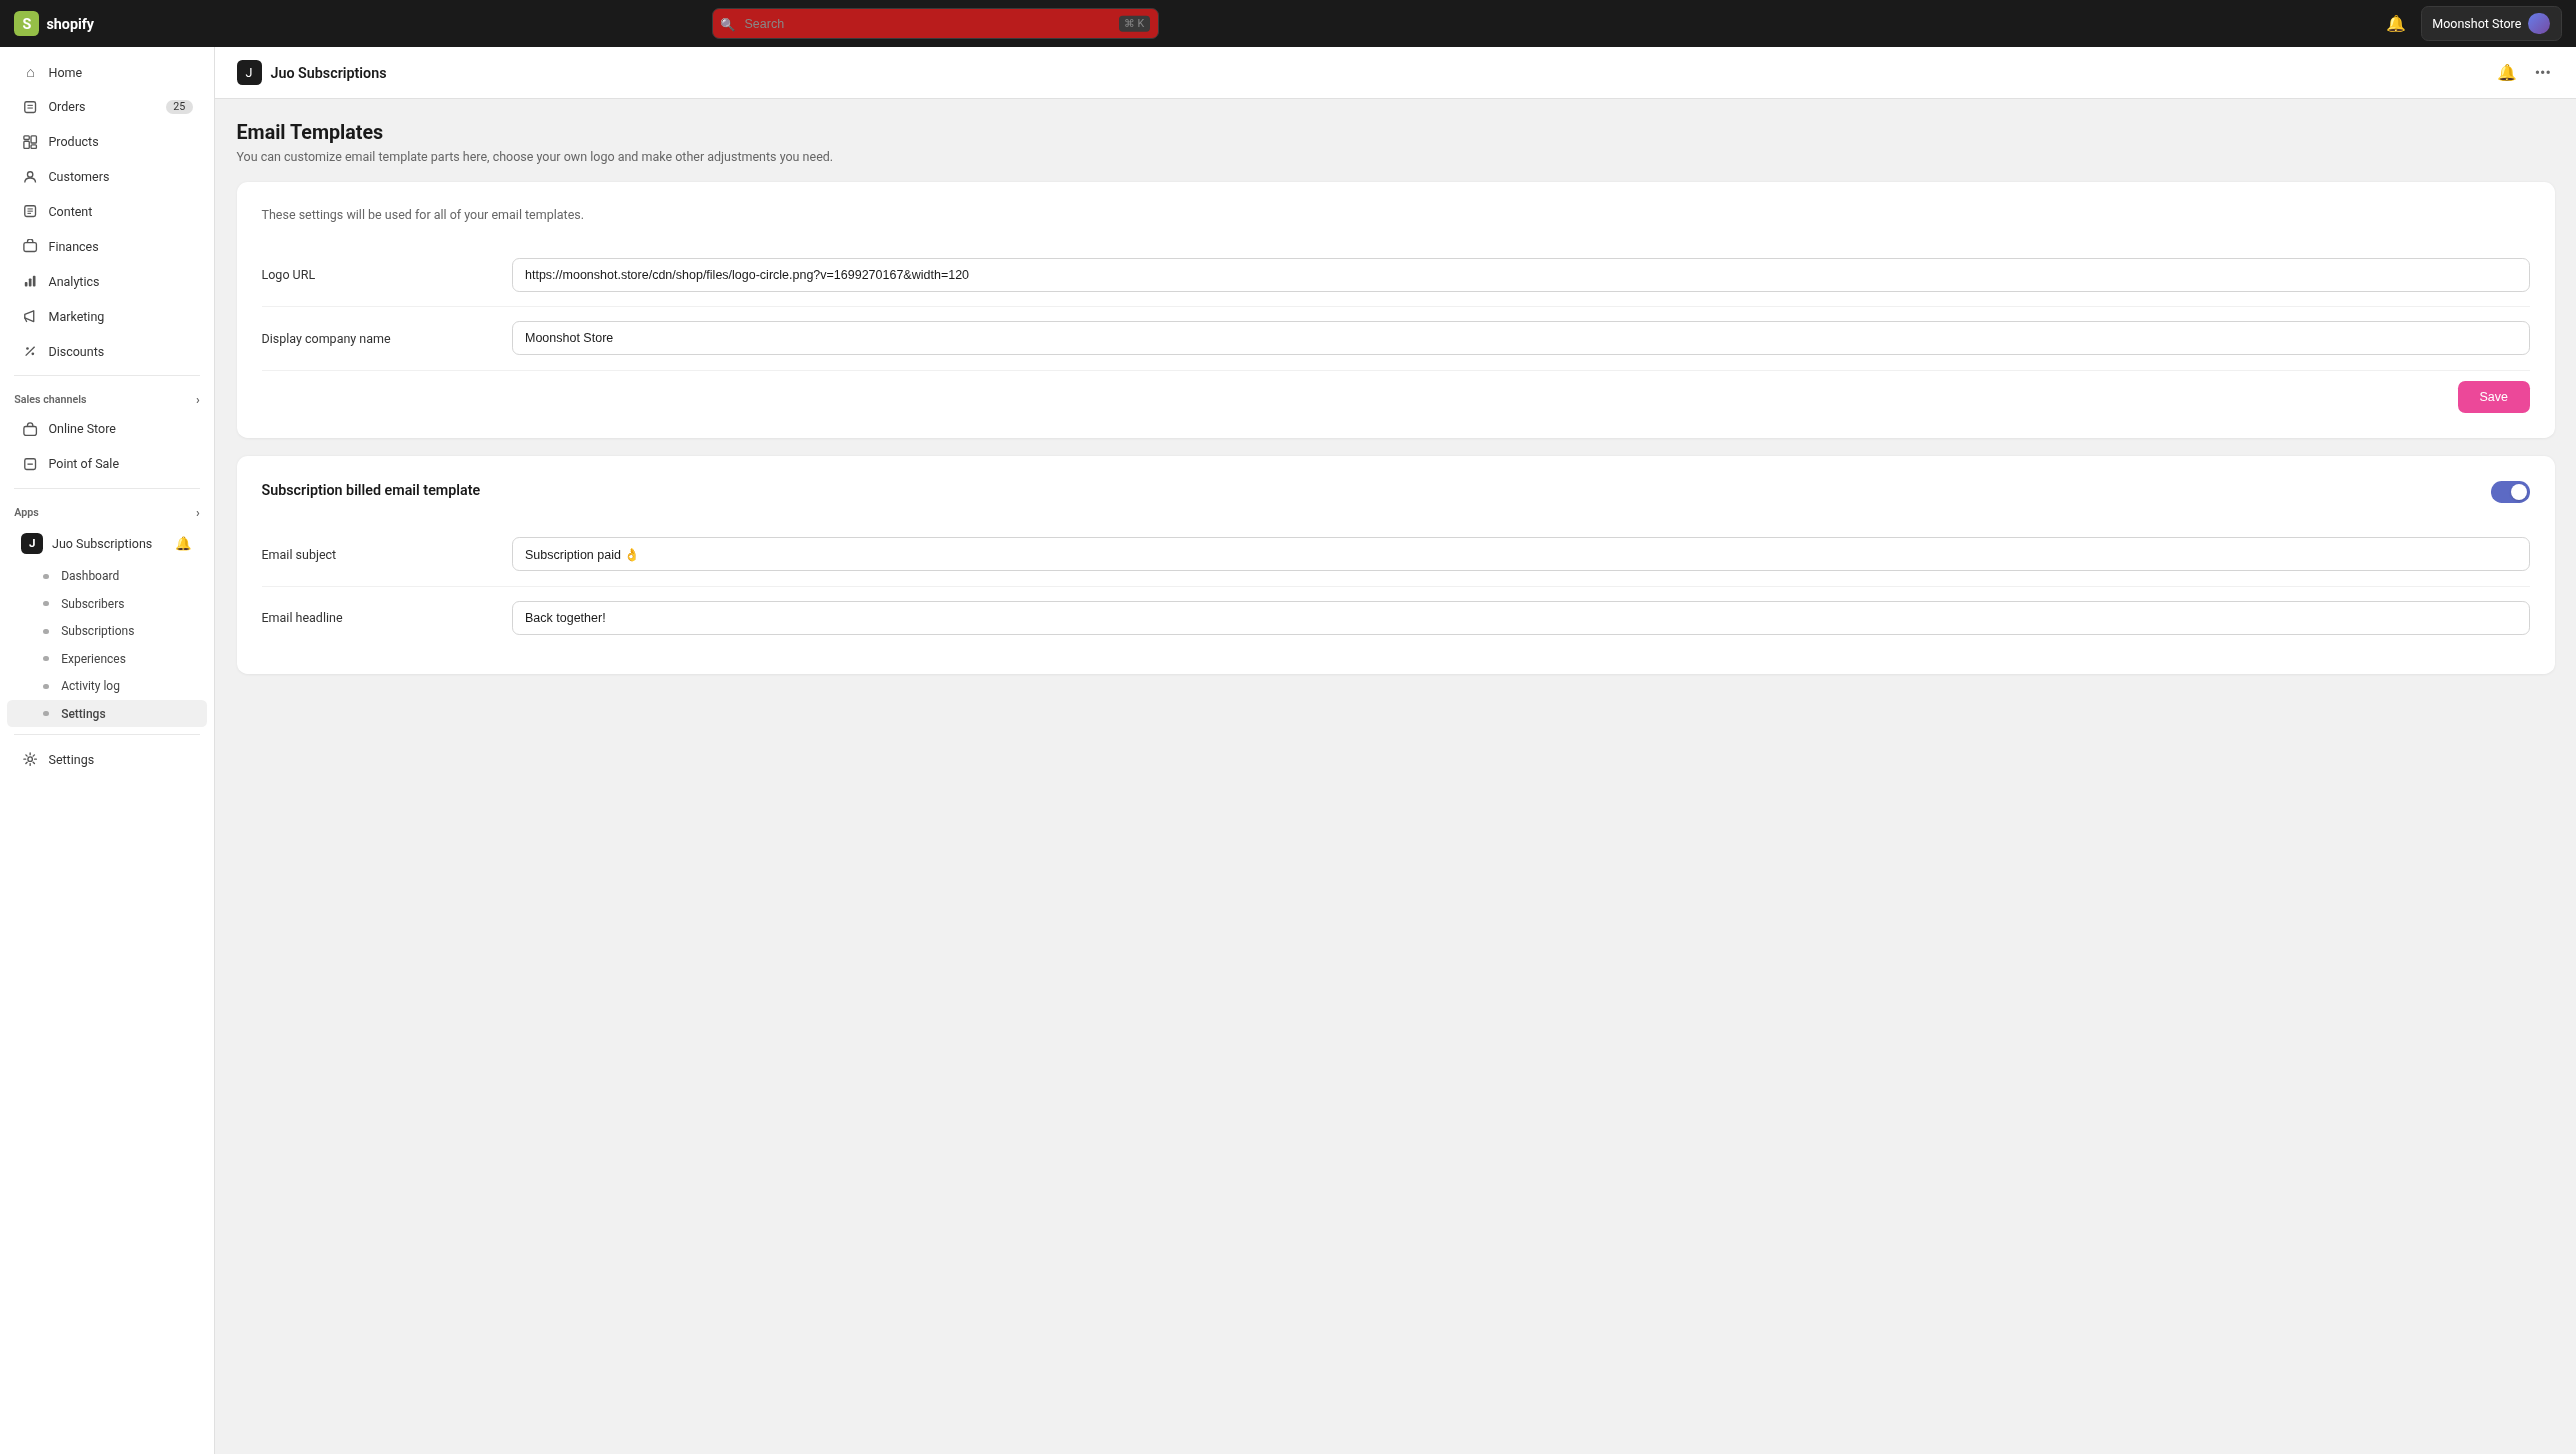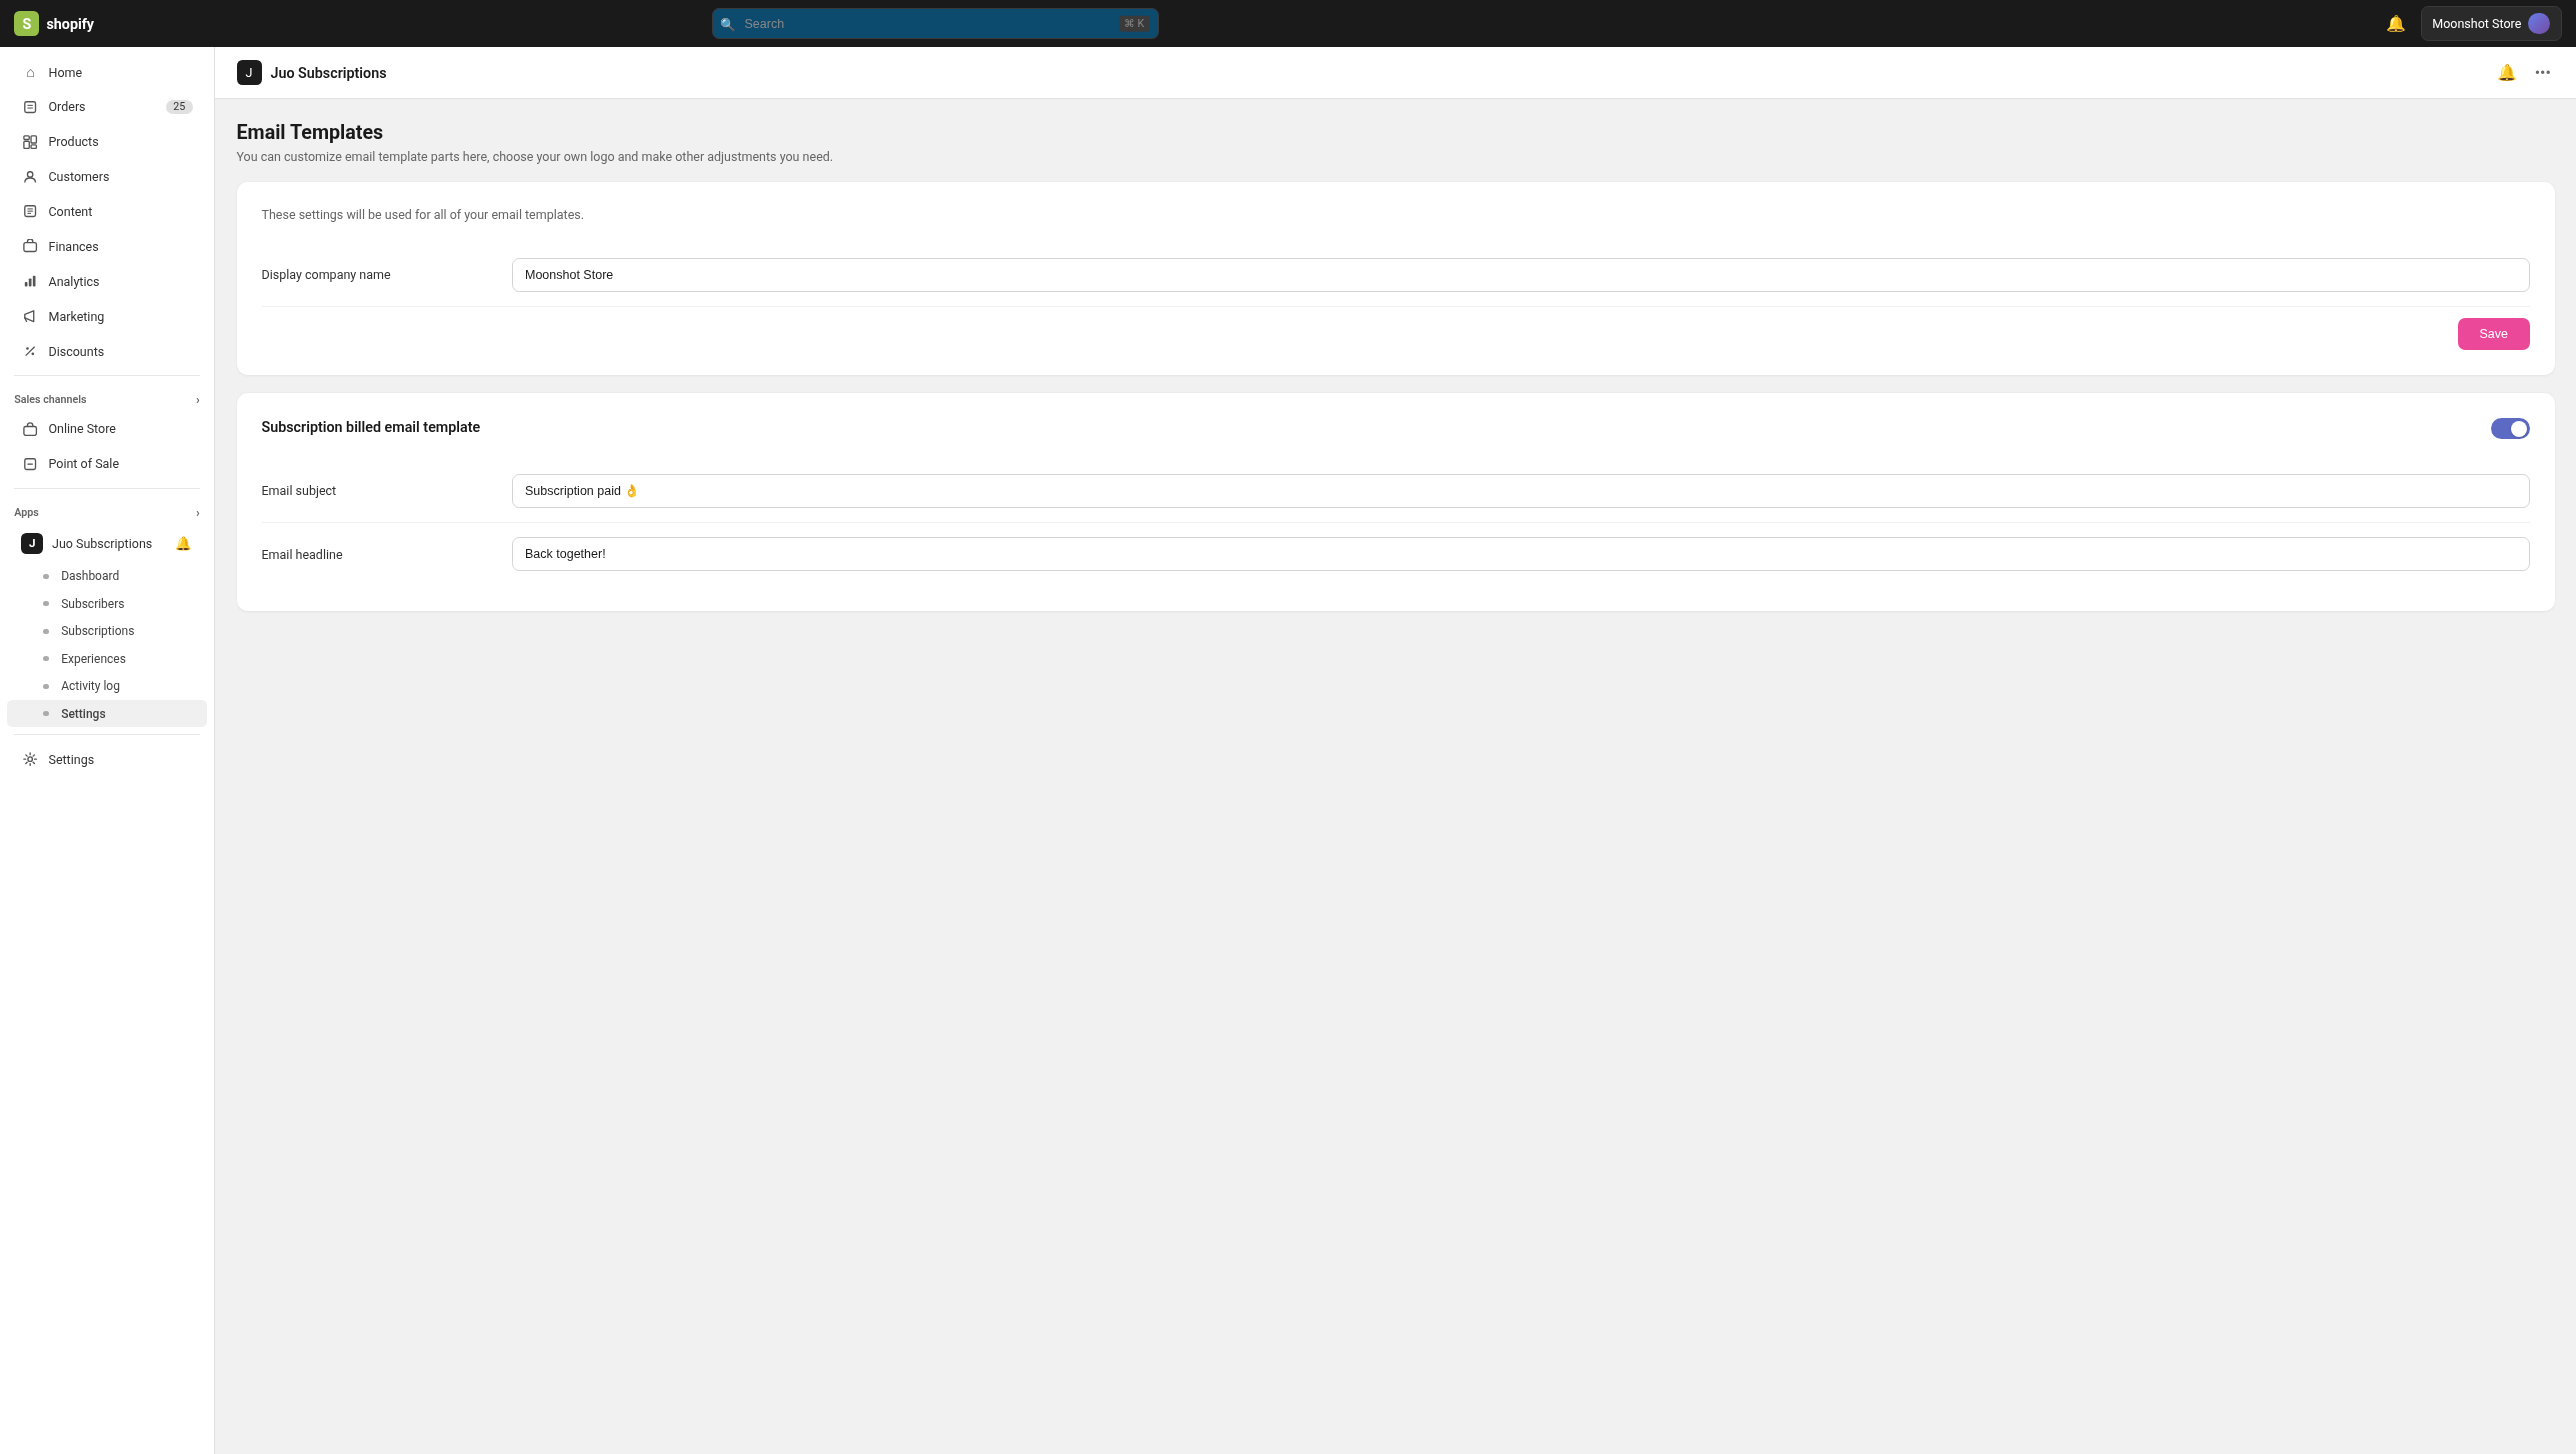--- a/index.html
+++ b/index.html
@@ -38,21 +38,21 @@
       font-weight: bold;
     }
     .search-bar {
       flex: 1;
       max-width: 447px;
       margin: 0 auto;
       position: relative;
     }
     .search-bar input {
       width: 100%;
-      background: #0c4a6e;
+      background: #b91c1c;
       border: 0.9px solid #3a3a3a;
       border-radius: 7.2px;
       color: #ccc;
       padding: 7.2px 14.3px 7.2px 32px;
       font-size: 12.5px;
       outline: none;
     }
     .search-bar input::placeholder { color: #888; }
     .search-icon-wrap {
       position: absolute;
@@ -562,20 +562,26 @@
     <div class="content-area">
 
       <div style="margin-bottom:18px;">
         <h1 style="font-size:19.7px;font-weight:700;color:#1a1a1a;margin-bottom:5.4px;">Email Templates</h1>
         <p style="font-size:12.5px;color:#666;">You can customize email template parts here, choose your own logo and make other adjustments you need.</p>
       </div>
 
       <div class="section-card">
         <div class="section-subtitle">These settings will be used for all of your email templates.</div>
 
+        <div class="form-row">
+          <div class="form-label">Logo URL</div>
+          <div class="form-field">
+            <input type="text" class="form-input" value="https://moonshot.store/cdn/shop/files/logo-circle.png?v=1699270167&amp;width=120" style="">
+          </div>
+        </div>
 
         <div class="form-row">
           <div class="form-label">Display company name</div>
           <div class="form-field">
             <input type="text" class="form-input" value="Moonshot Store" style="">
           </div>
         </div>
 
         <div class="clearfix">
           <button class="btn-save">Save</button>

